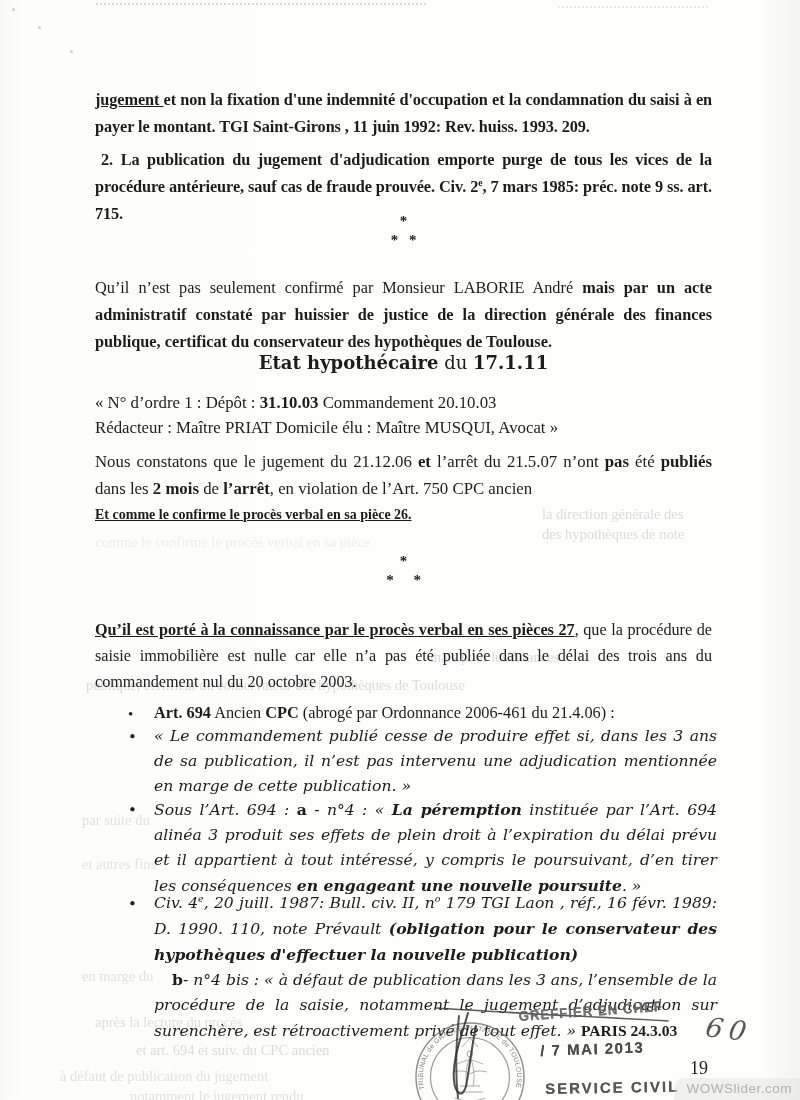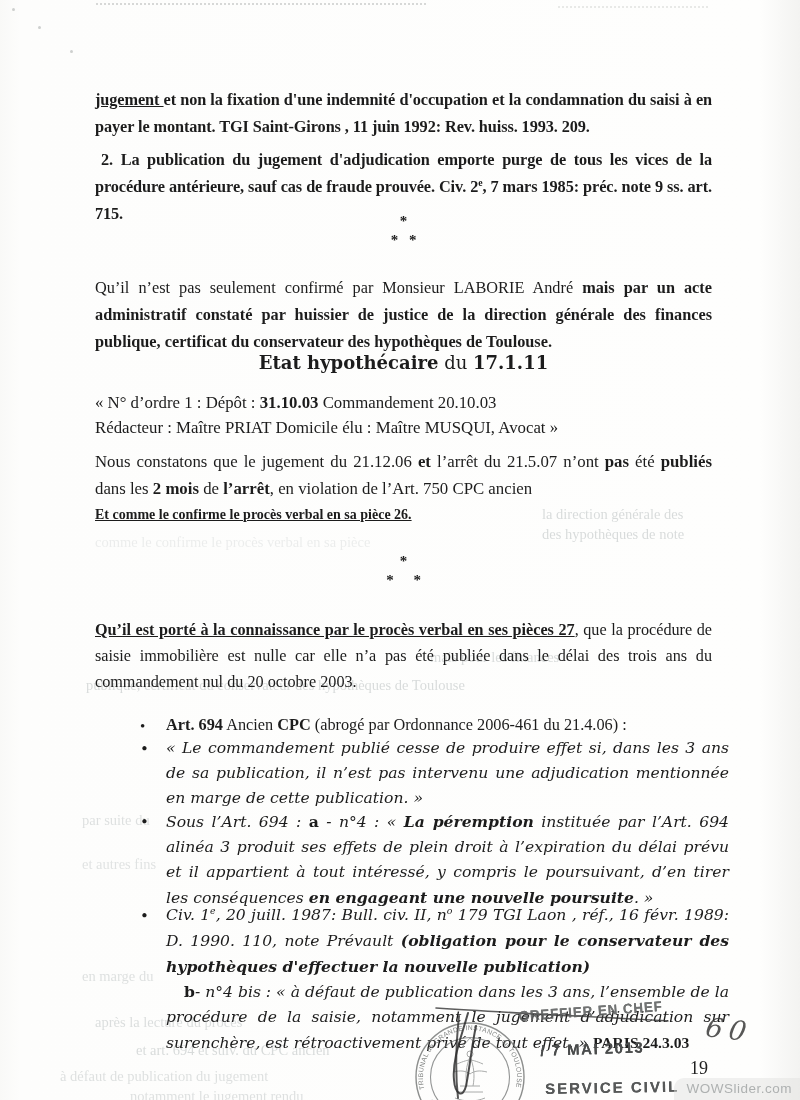--- a/index.html
+++ b/index.html
@@ -15,21 +15,21 @@
   .blk{display:block;}
   .p1{top:86px;font-size:16.3px;line-height:27px;font-weight:700;letter-spacing:-0.1px;}
   .p2{top:146px;font-size:16.3px;line-height:27px;font-weight:700;text-indent:6px;letter-spacing:-0.1px;}
   .p3{top:274px;font-size:16.3px;line-height:27px;}
   .heading{top:352px;text-align:center;font-family:"DejaVu Serif",serif;font-size:18px;}
   .p4{top:390px;font-size:16.8px;line-height:25px;text-align:left;}
   .p5{top:448px;font-size:16.8px;line-height:27px;}
   .p6{top:507px;font-size:14px;font-weight:700;text-decoration:underline;text-align:left;}
   .p7{top:617px;font-size:16.2px;line-height:26px;}
   .sep{position:absolute;left:95px;width:617px;text-align:center;font-weight:700;font-size:15px;line-height:19px;}
-  .li{position:absolute;left:150px;width:563px;margin:16px;text-align:justify;}
+  .li{position:absolute;left:150px;width:563px;margin:4px;text-align:justify;}
   .li.dot::before{content:"\2022";position:absolute;left:-26px;top:1px;font-size:15px;}
   .b1{top:697px;font-size:16.3px;line-height:24px;}
   .b2{top:720px;font-family:"DejaVu Serif",serif;font-style:italic;font-size:15.6px;line-height:25px;}
   .b3{top:793px;font-family:"DejaVu Serif",serif;font-style:italic;font-size:15.6px;line-height:25px;}
   .b4{top:887px;font-family:"DejaVu Serif",serif;font-style:italic;font-size:15.6px;line-height:25px;}
   .b5{top:963px;font-family:"DejaVu Serif",serif;font-style:italic;font-size:15.6px;line-height:25px;text-indent:18px;}
   .stamp{position:absolute;font-family:"Liberation Sans",sans-serif;font-weight:700;white-space:nowrap;}
   .greffier{left:518px;top:1008px;font-size:14px;letter-spacing:1px;color:#5e6060;opacity:.88;transform:rotate(-4deg) scaleX(.95);transform-origin:left top;text-shadow:0 0 .5px #5e6060;}
   .datestamp{left:540px;top:1042px;font-size:15px;letter-spacing:1.5px;color:#4b4d4d;transform:rotate(-2deg);transform-origin:left top;text-shadow:0 0 .5px #4b4d4d;}
   .servicestamp{left:545px;top:1080px;font-size:15px;letter-spacing:2px;color:#575959;transform:rotate(-1deg);transform-origin:left top;text-shadow:0 0 .5px #575959;}
@@ -95,21 +95,21 @@
   </div>
 
   <p class="para times p7"><span class="b i u">Qu’il est porté à la connaissance par le procès verbal en ses pièces 27</span><span>, que la procédure de saisie immobilière est nulle car elle n’a pas été publiée dans le délai des trois ans du commandement nul du 20 octobre 2003.</span></p>
 
   <p class="li dot times b1"><span class="b i">Art. 694</span><span> Ancien </span><span class="b">CPC</span><span> (abrogé par Ordonnance 2006-461 du 21.4.06) :</span></p>
 
   <p class="li dot b2"><span>« Le commandement publié cesse de produire effet si, dans les 3 ans de sa publication, il n’est pas intervenu une adjudication mentionnée en marge de cette publication. »</span></p>
 
   <p class="li dot b3"><span>Sous l’Art. 694 : </span><span class="b" style="font-style:normal;">a</span><span> - n°4 : « </span><span class="b">La péremption</span><span> instituée par l’Art. 694 alinéa 3 produit ses effets de plein droit à l’expiration du délai prévu et il appartient à tout intéressé, y compris le poursuivant, d’en tirer les conséquences </span><span class="b">en engageant une nouvelle poursuite</span><span>. »</span></p>
 
-  <p class="li dot b4"><span>Civ. 1</span><span class="sup">e</span><span>, 20 juill. 1987: Bull. civ. II, n</span><span class="sup">o</span><span> 179    TGI Laon ,  réf.,  16 févr. 1989: D. 1990. 110, note Prévault </span><span class="b">(obligation pour le conservateur des hypothèques d'effectuer la nouvelle publication)</span></p>
+  <p class="li dot b4"><span>Civ. 4</span><span class="sup">e</span><span>, 20 juill. 1987: Bull. civ. II, n</span><span class="sup">o</span><span> 179    TGI Laon ,  réf.,  16 févr. 1989: D. 1990. 110, note Prévault </span><span class="b">(obligation pour le conservateur des hypothèques d'effectuer la nouvelle publication)</span></p>
 
   <p class="li b5"><span class="b" style="font-style:normal;">b</span><span>- n°4 bis : « à défaut de publication dans les 3 ans, l’ensemble de la procédure de la saisie, notamment le jugement d’adjudication sur surenchère, est rétroactivement privé de tout effet. » </span><span class="b" style="font-style:normal;font-family:'Liberation Serif',serif;">PARIS 24.3.03</span></p>
 
   <svg class="seal" viewBox="0 0 114 114">
     <defs>
       <path id="sealArcTop" d="M 11.6 69.2 A 47 47 0 1 1 102.4 69.2" fill="none"></path>
       <path id="sealArcBottom" d="M 16.3 80.5 A 47 47 0 0 0 97.7 80.5" fill="none"></path>
     </defs>
     <circle cx="57" cy="57" r="54" fill="none" stroke="#6f7271" stroke-width="1.4" opacity="0.8"></circle>
     <circle cx="57" cy="57" r="39.5" fill="none" stroke="#6f7271" stroke-width="1.1" opacity="0.75"></circle>

